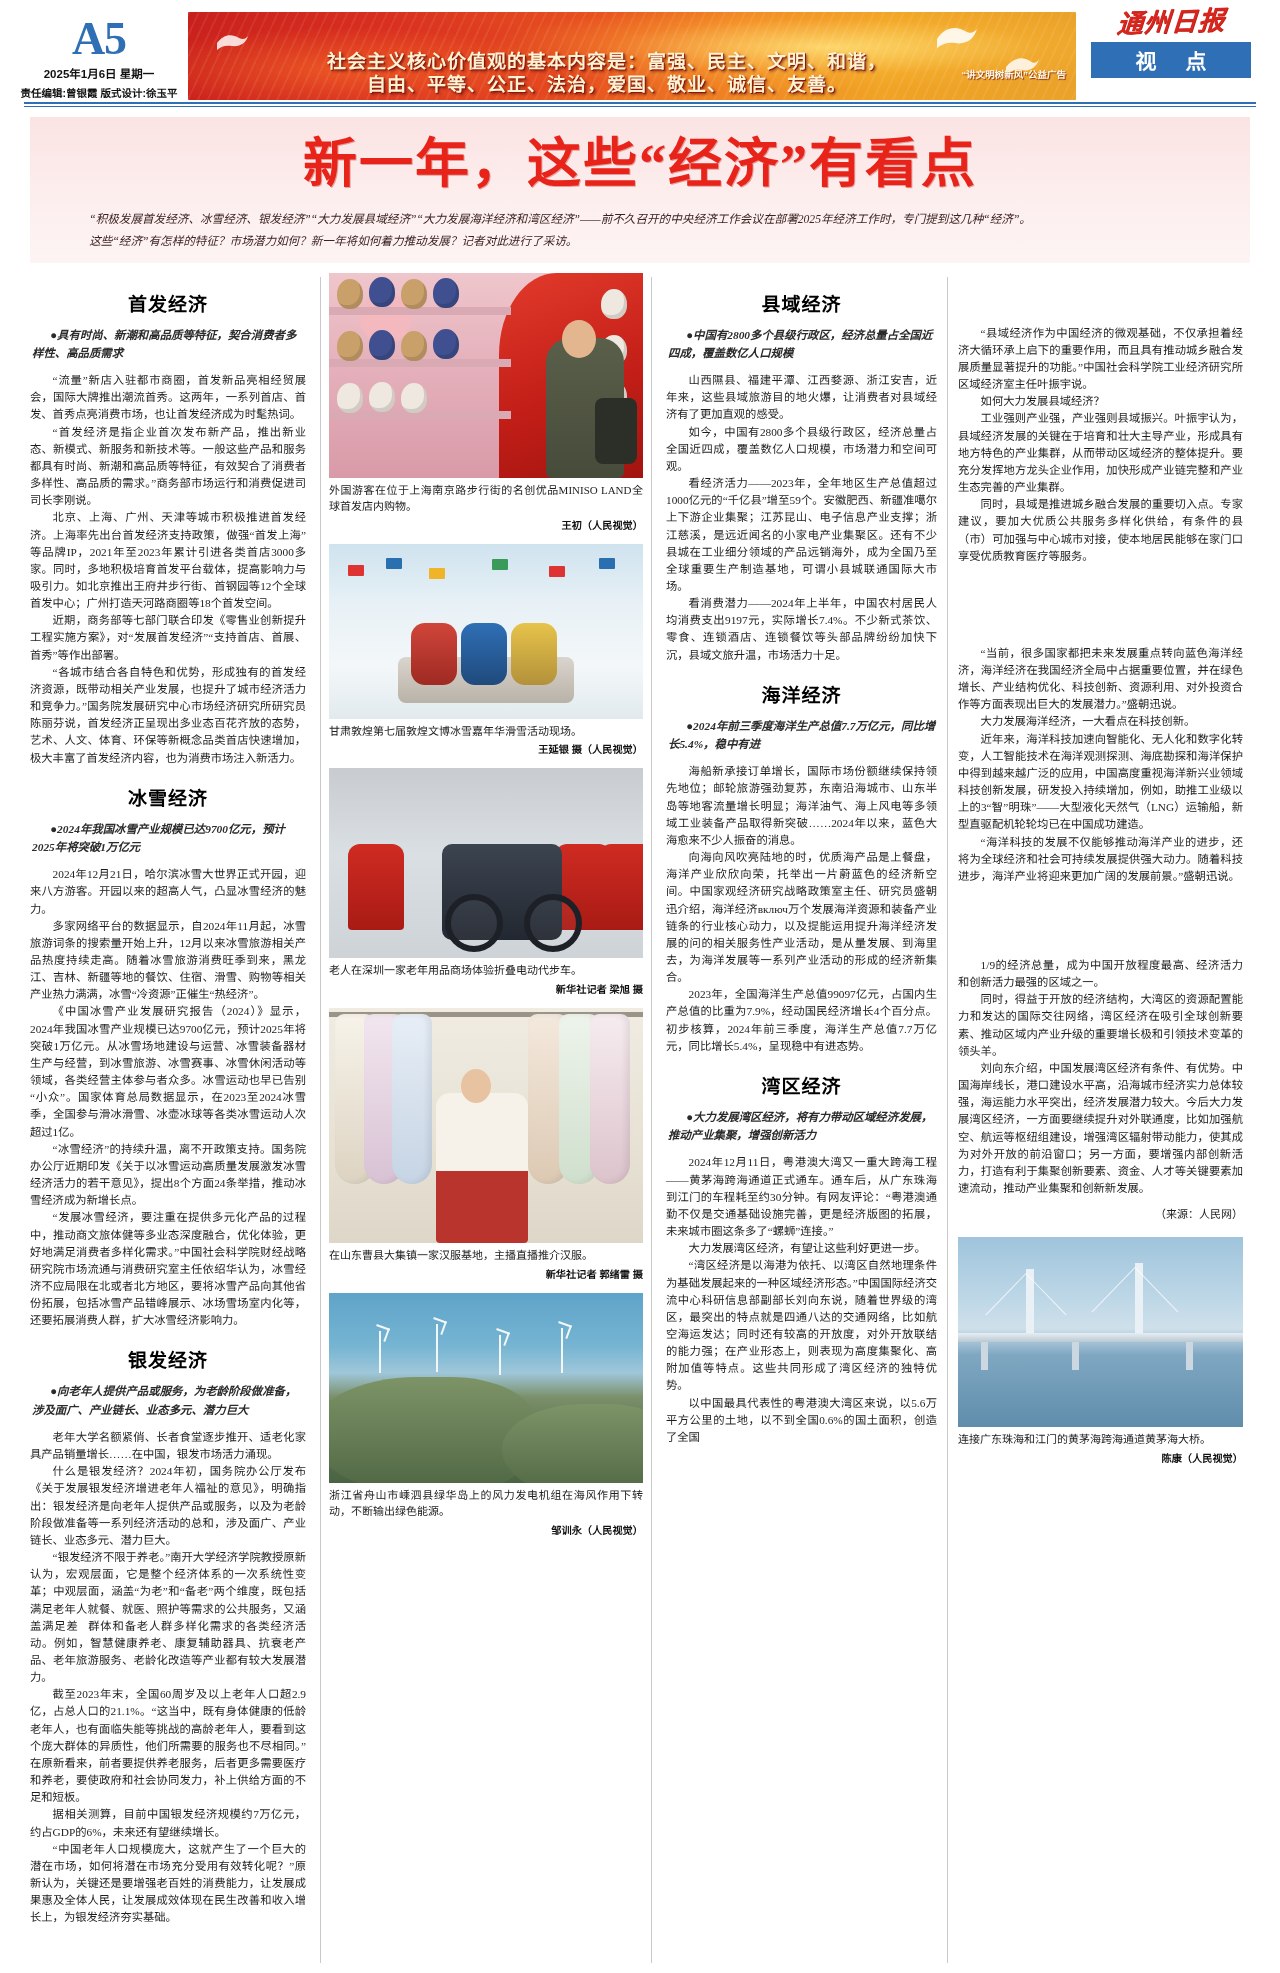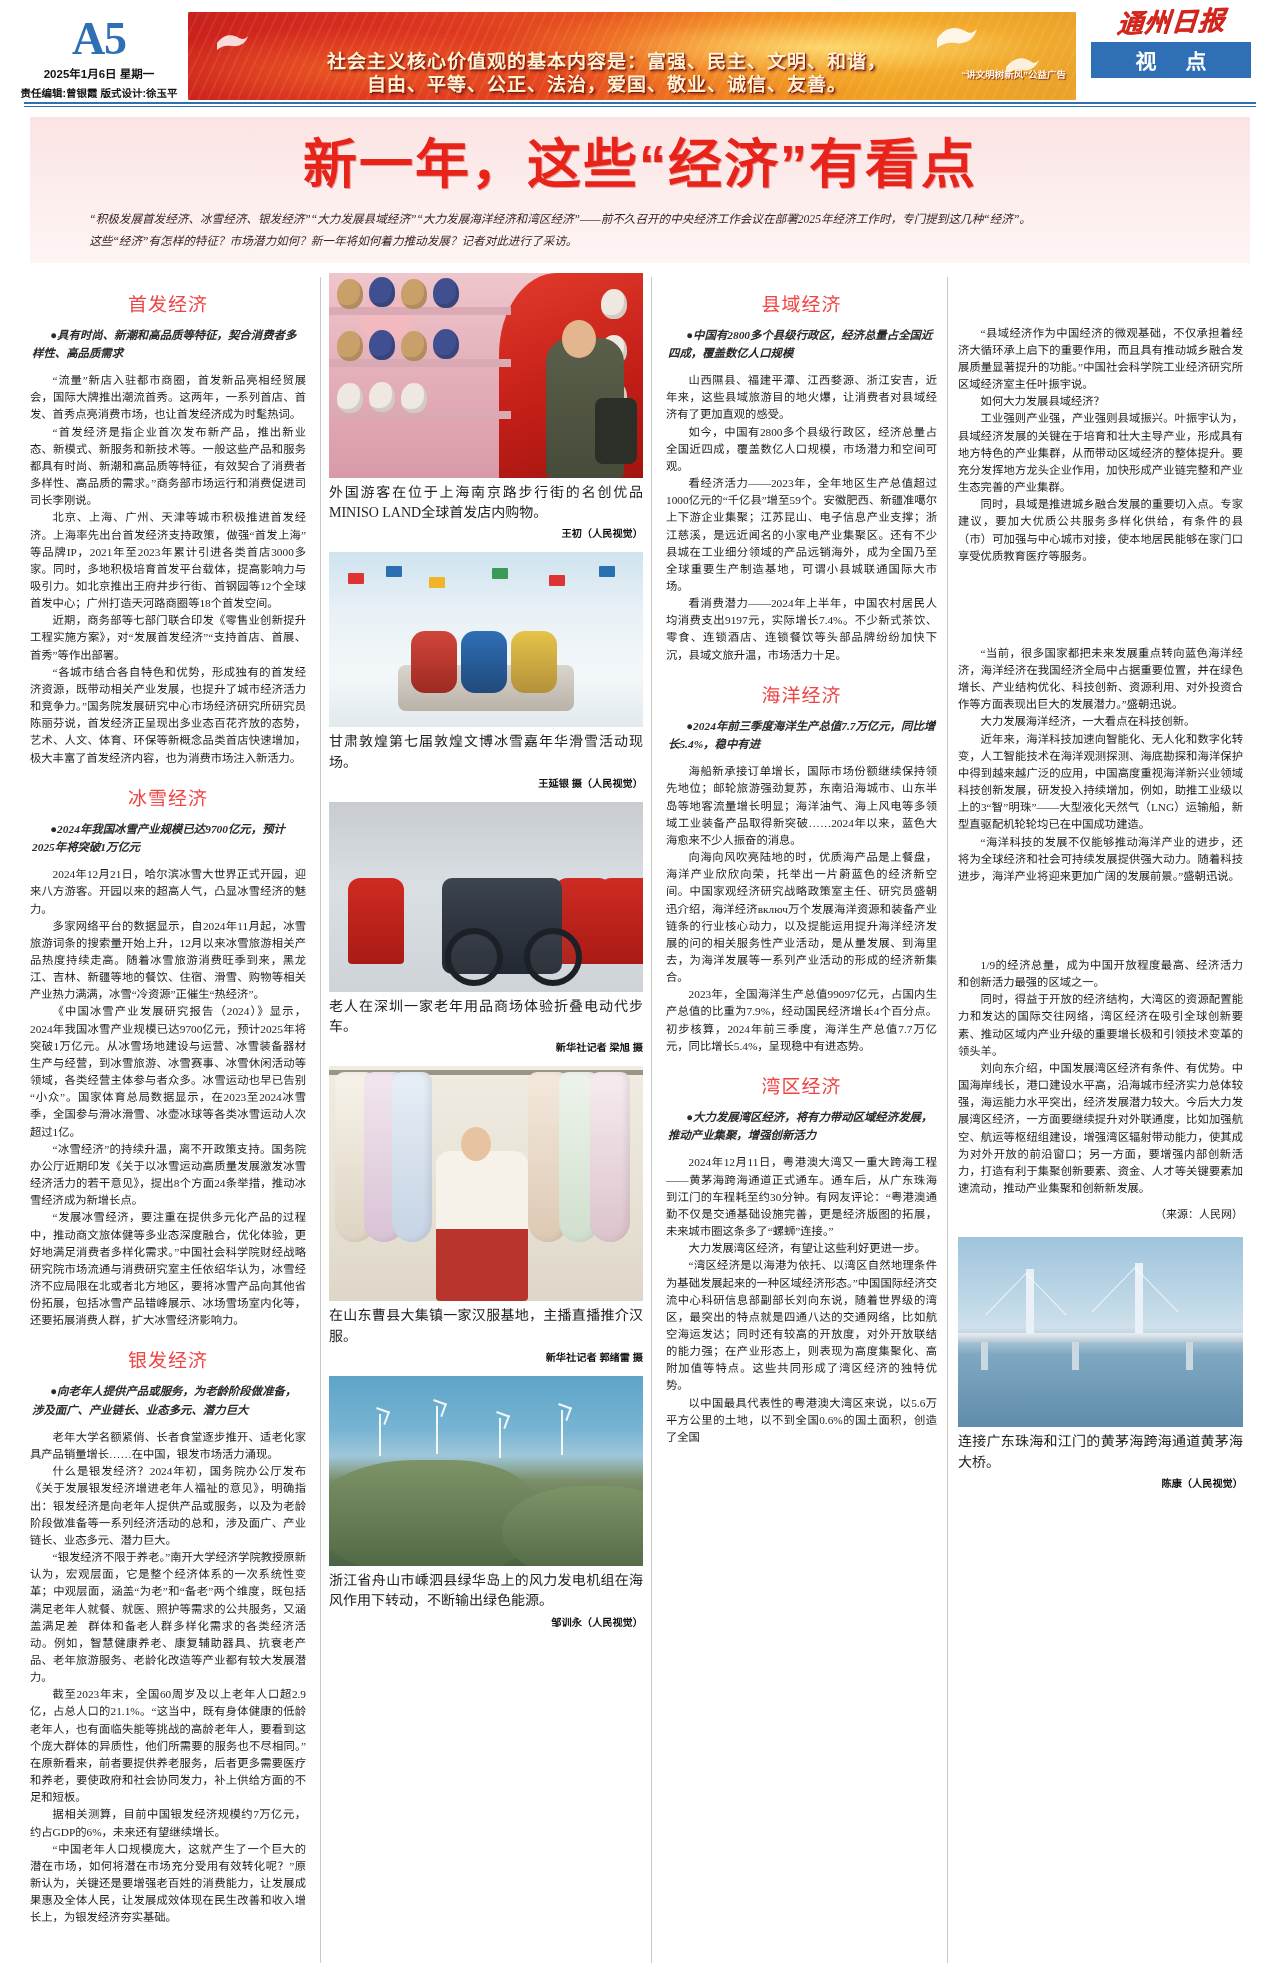--- a/index.html
+++ b/index.html
@@ -99,21 +99,21 @@
   .rule-thin  { height:1px; background:#2f6fb5; margin:2px 24px 10px 24px; }
 
   
   .headline-box {
     margin:0 30px; padding:18px 0 10px 0;
     background:linear-gradient(180deg,#fbe3e3 0%, #fdeeee 55%, #fdf4f3 100%);
     text-align:center;
   }
   .headline {
     color:#e8231a; font-weight:bold;
-    font-family:Liberation Sans, sans-serif;
+    font-family:Liberation Serif, serif;
     font-size:54px; letter-spacing:2px; line-height:1.1;
     text-shadow:1px 1px 0 rgba(180,20,12,.35);
   }
   .lede {
     text-align:left; margin:16px 36px 0 36px;
     font-size:11.6px; line-height:1.65; color:#3b2322;
     font-family:"Liberation Serif","DejaVu Serif",serif;
     font-style:italic;
   }
   .lede p { margin:0 0 2px 0; text-indent:2em; }
@@ -126,21 +126,21 @@
   }
   .col { position:relative; }
   .col-1 { width:290px; padding-right:14px; }
   .col-mid { width:330px; padding:0 8px; }
   .col-3 { width:295px; padding:0 10px 0 14px; }
   .col-4 { width:295px; padding-left:10px; }
 
   .vdiv { width:1px; background:#c9c9c9; margin-top:4px; }
 
   .sec-title {
-    text-align:center; color:#ef4444; font-weight:normal;
+    text-align:center; color:#000000; font-weight:bold;
     font-family:"Liberation Sans","DejaVu Sans",sans-serif;
     font-size:19px; letter-spacing:1px;
     margin:16px 0 10px 0;
   }
   .sec-sub {
     font-size:11.4px; line-height:1.6; color:#2b2b2b;
     font-family:"Liberation Serif","DejaVu Serif",serif;
     font-style:italic; font-weight:bold;
     margin:0 0 10px 2px; text-indent:1.6em;
   }
@@ -149,21 +149,21 @@
     margin:0; text-indent:2em;
     font-size:11.3px; line-height:1.52;
     color:#1d1d1d; text-align:justify;
     font-family:"Liberation Serif","DejaVu Serif",serif;
   }
   .bodytext { margin-bottom:6px; }
 
   
   .photo { width:100%; position:relative; overflow:hidden; }
   .caption {
-    font-size:14px; line-height:1.45; color:#222;
+    font-size:11px; line-height:1.45; color:#222;
     font-family:"Liberation Serif","DejaVu Serif",serif;
     margin:5px 0 2px 0; text-align:justify;
   }
   .credit {
     font-size:10.2px; font-weight:bold; color:#111;
     font-family:"Liberation Sans","DejaVu Sans",sans-serif;
     text-align:right; margin-bottom:12px;
   }
 
   

